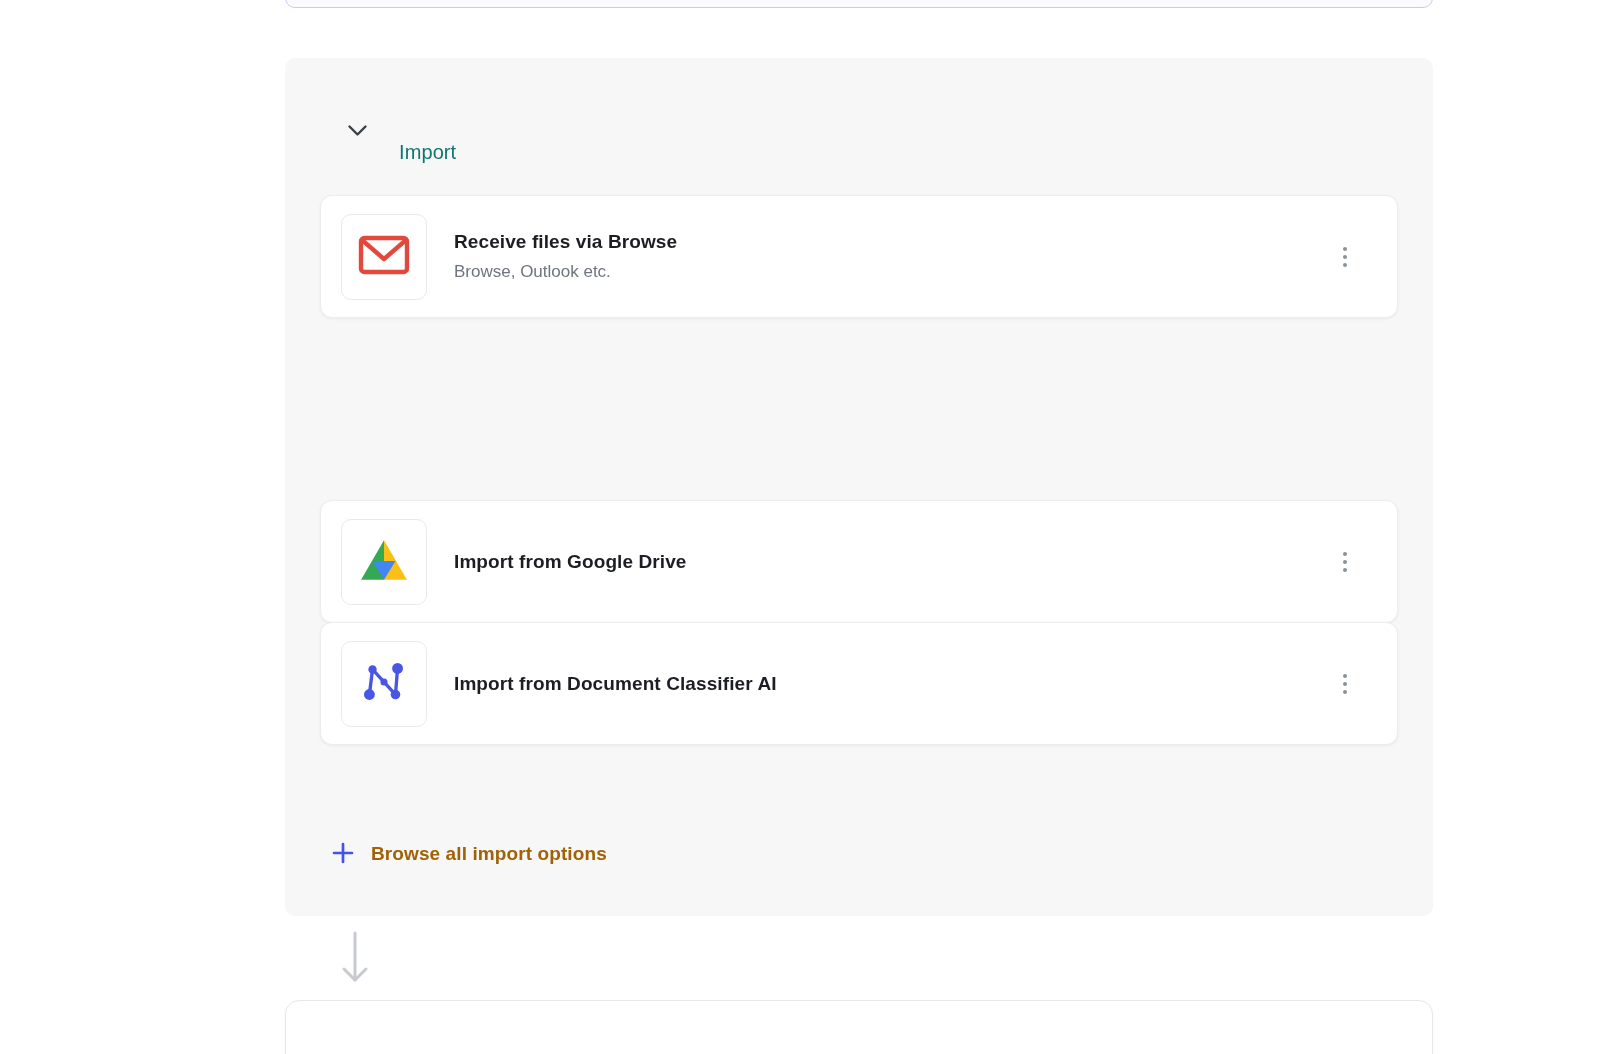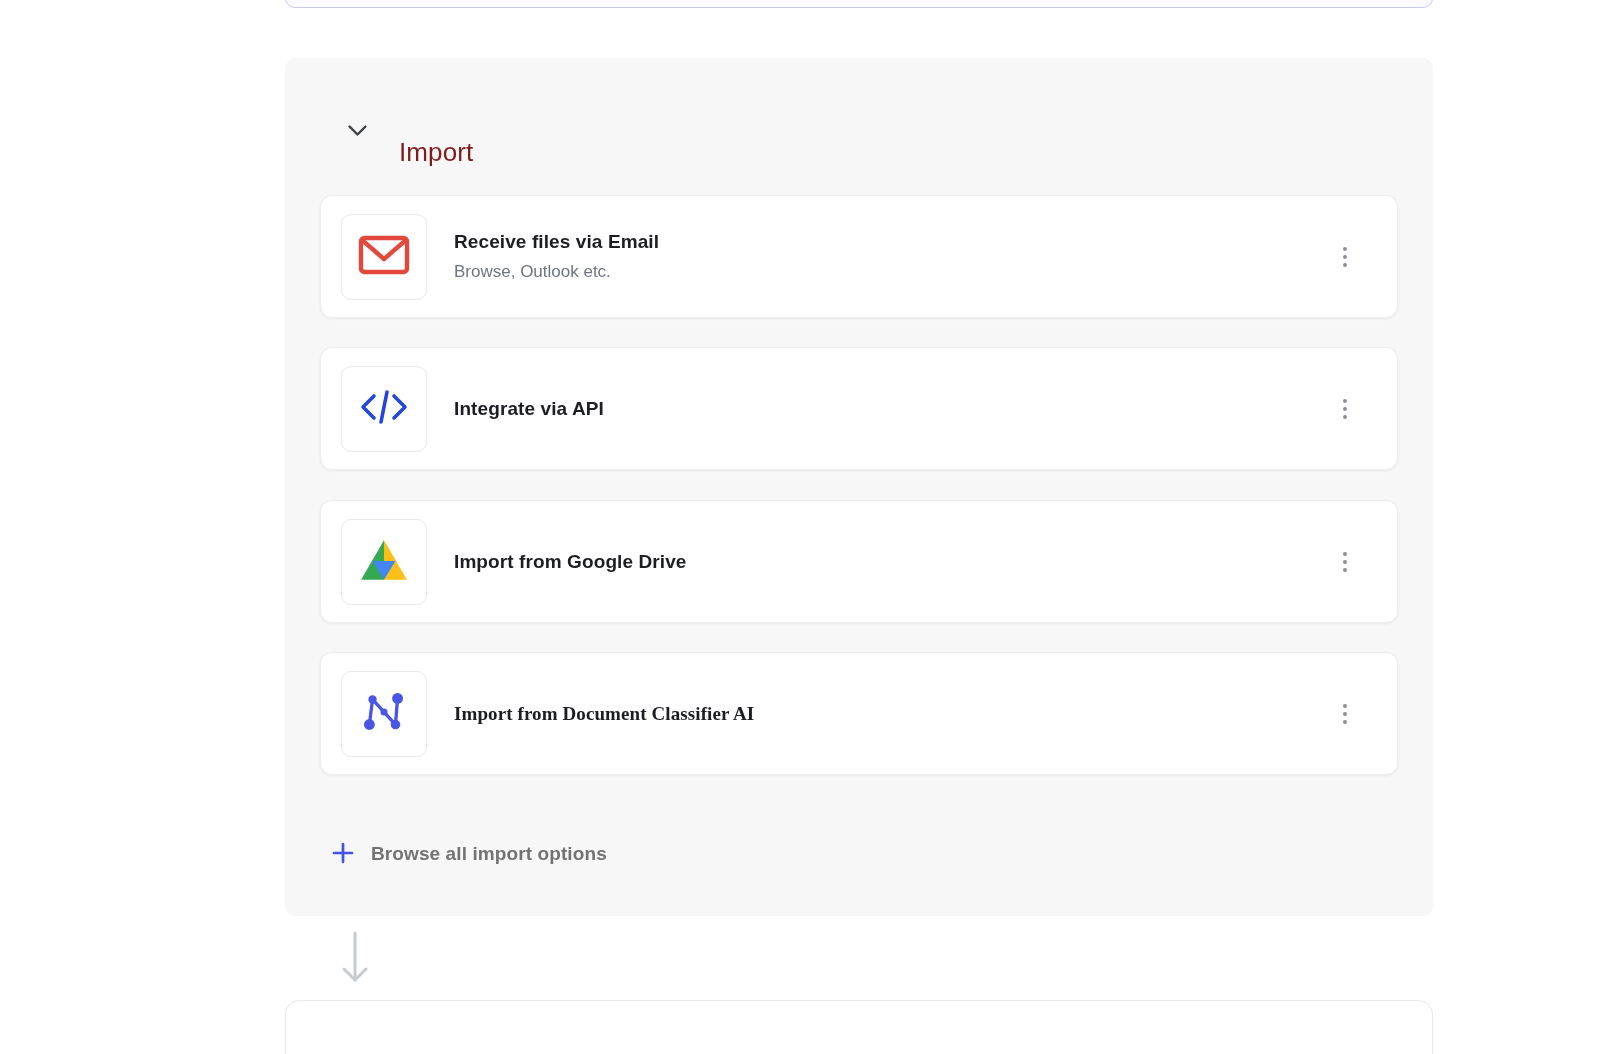--- a/index.html
+++ b/index.html
@@ -19,37 +19,37 @@
   .panel {
     position:absolute; left:285px; top:58px; width:1148px; height:858px;
     background:#f7f7f8; border-radius:10px;
   }
 
   .section-header {
     position:absolute; left:58px; top:60px; height:28px;
     display:flex; align-items:center; gap:27px;
   }
   .section-title {
-    font-size:26px; font-weight:500; color:#7f1d1d; letter-spacing:.1px;margin-top:40px;
+    font-size:20px; font-weight:500; color:#0f766e; letter-spacing:.1px;margin-top:40px;
   }
   .chevron-btn {
     background:none; border:none; cursor:pointer; display:flex; align-items:center;
     padding:4px;
   }
 
   .card {
     position:absolute; left:35px; width:1078px; height:123px;
     background:#ffffff; border:1px solid #ededf0; border-radius:12px;
     box-shadow:0 1px 3px rgba(16,24,40,.06);
     display:flex; align-items:center; padding:0 0 0 20px; cursor:pointer;
   }
   .card.c1 { top:137px; }
   .card.c2 { top:289px; }
   .card.c3 { top:442px;justify-content:space-between; }
-  .card.c4 { top:594px;font-family:Liberation Serif, serif; }
+  .card.c4 { top:564px; }
 
   .icon-tile {
     width:86px; height:86px; flex:0 0 86px;
     background:#ffffff; border:1px solid #e8e9ed; border-radius:10px;
     display:flex; align-items:center; justify-content:center;
   }
   .card-text { margin-left:27px; display:flex; flex-direction:column; }
   .card-title { font-size:19px; font-weight:600; color:#1c1e24; letter-spacing:.1px; }
   .card-subtitle { font-size:17px; font-weight:400; color:#6f7480; margin-top:9px; }
 
@@ -58,21 +58,21 @@
     background:none; border:none; cursor:pointer;
     display:flex; flex-direction:column; align-items:center; justify-content:center; gap:4px;
   }
   .kebab .dot { width:4px; height:4px; border-radius:50%; background:#8b919b; }
 
   .browse-row {
     position:absolute; left:47px; top:779px; height:34px;
     display:flex; align-items:center; gap:17px;
     background:none; border:none; cursor:pointer;
   }
-  .browse-label { font-size:19px; font-weight:600; color:#737373; letter-spacing:.1px; }
+  .browse-label { font-size:19px; font-weight:600; color:#a16207; letter-spacing:.1px; }
 
   .flow-arrow { position:absolute; left:340px; top:930px; }
 
   .bottom-card {
     position:absolute; left:285px; top:1000px; width:1148px; height:90px;
     background:#ffffff; border:1px solid #e7e8eb; border-radius:14px;
     box-shadow:0 1px 2px rgba(16,24,40,.04);
   }
 </style>
 </head>
@@ -98,49 +98,30 @@
     <div class="card c1">
       <div class="icon-tile">
         <span>
           <svg width="52" height="40" viewBox="0 0 52 40">
             <rect x="3" y="3" width="46" height="34" rx="3.5" fill="none" stroke="#e2483c" stroke-width="4.4"></rect>
             <path d="M4,5 L26,24 L48,5" fill="none" stroke="#e2483c" stroke-width="4.4" stroke-linejoin="round" stroke-linecap="round"></path>
           </svg>
         </span>
       </div>
       <div class="card-text">
-        <span class="card-title">Receive files via Email</span>
+        <span class="card-title">Receive files via Browse</span>
         <span class="card-subtitle">Browse, Outlook etc.</span>
       </div>
       <button class="kebab">
         <span class="dot"></span>
         <span class="dot"></span>
         <span class="dot"></span>
       </button>
     </div>
 
-    <div class="card c2">
-      <div class="icon-tile">
-        <span>
-          <svg width="50" height="44" viewBox="0 0 50 44">
-            <polyline points="15,11 4,22 15,33" fill="none" stroke="#2446e0" stroke-width="3.6" stroke-linecap="round" stroke-linejoin="round"></polyline>
-            <polyline points="35,11 46,22 35,33" fill="none" stroke="#2446e0" stroke-width="3.6" stroke-linecap="round" stroke-linejoin="round"></polyline>
-            <line x1="28" y1="7" x2="22" y2="37" stroke="#2446e0" stroke-width="3.6" stroke-linecap="round"></line>
-          </svg>
-        </span>
-      </div>
-      <div class="card-text">
-        <span class="card-title">Integrate via API</span>
-      </div>
-      <button class="kebab">
-        <span class="dot"></span>
-        <span class="dot"></span>
-        <span class="dot"></span>
-      </button>
-    </div>
 
     <div class="card c3">
       <div class="icon-tile">
         <span>
           <svg width="50" height="44" viewBox="0 0 48 42">
             <polygon points="24,2 2,40 24,40" fill="#34a853"></polygon>
             <polygon points="24,2 46,40 24,40" fill="#fcbf17"></polygon>
             <polygon points="13,22 35,22 24,40" fill="#4285f4"></polygon>
           </svg>
         </span>

